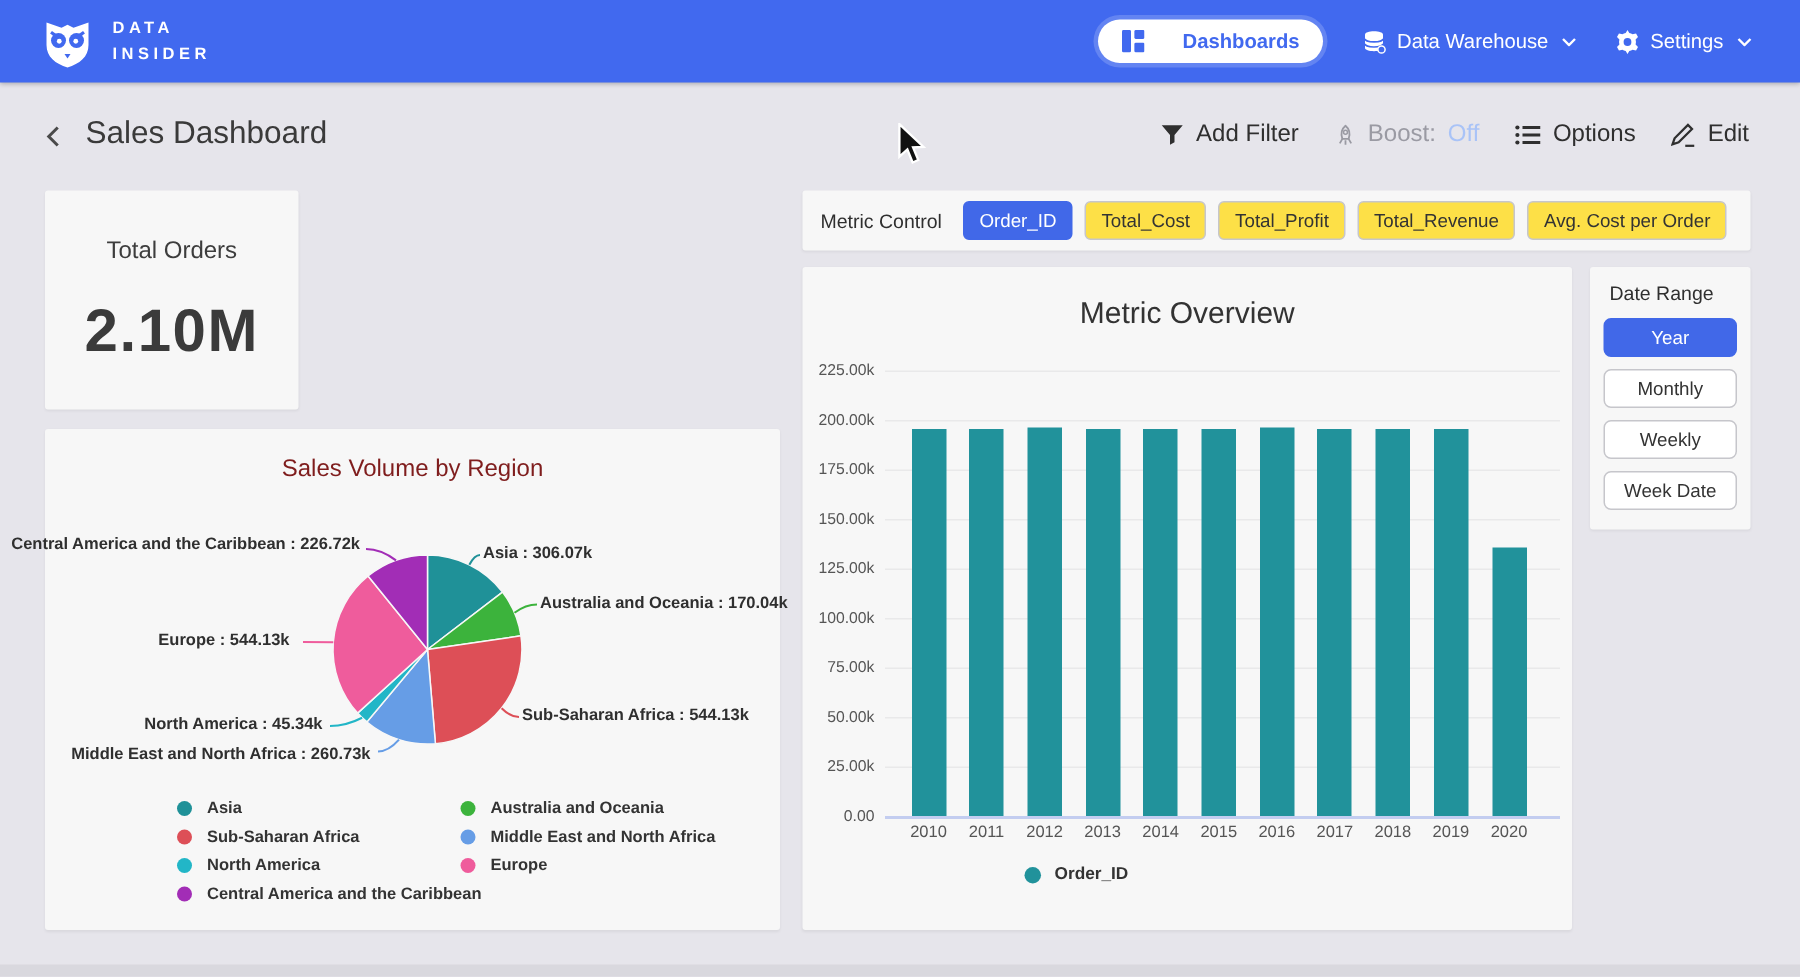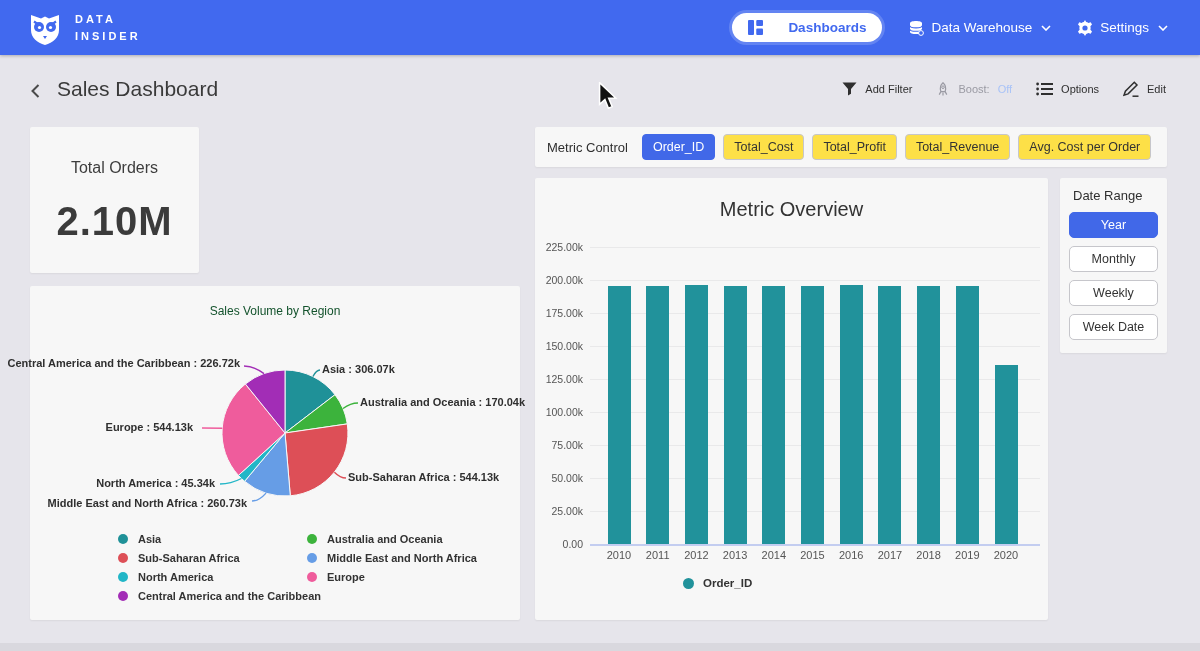--- a/index.html
+++ b/index.html
@@ -17,21 +17,21 @@
               border:none; border-radius:17px; padding:7px 16px; font-size:13.5px; font-weight:bold;
               box-shadow:0 0 0 3px rgba(255,255,255,.18); cursor:pointer; }
   .nav-item { display:flex; align-items:center; gap:7px; color:#fff; font-size:13.5px; cursor:pointer; }
   .caret { display:inline-block; margin-left:2px; }
 
   
   #page-header { position:absolute; top:55px; left:0; width:1200px; height:70px; }
   #back-btn { position:absolute; left:26px; top:26px; width:20px; height:20px; cursor:pointer; }
   #page-title { position:absolute; left:57px; top:22px; font-size:21px; color:#3a3a3a; }
   .header-actions { position:absolute; right:34px; top:26px; display:flex; align-items:center; gap:24px; }
-  .h-action { display:flex; align-items:center; gap:8px; font-size:11px; color:#2f2f2f; cursor:pointer; white-space:nowrap; }
+  .h-action { display:flex; align-items:center; gap:8px; font-size:16px; color:#2f2f2f; cursor:pointer; white-space:nowrap; }
   .boost-label { color:#9a9aa3; }
   .boost-state { color:#a9c3f7; }
 
   
   .card { position:absolute; background:#f7f7f7; border-radius:2px; box-shadow:0 1px 2px rgba(0,0,0,.06); }
 
   .kpi { width:169px; height:146px; top:127px; text-align:center; }
   .kpi-label { margin-top:32px; font-size:16px; color:#3d3d3d; }
   .kpi-value { margin-top:22px; font-size:40px; font-weight:bold; color:#3b3b3b; letter-spacing:1px; }
 
@@ -57,21 +57,21 @@
 
   
   #date-card { left:1060px; top:178px; width:107px; height:175px; padding:10px 0 0 0; text-align:center; }
   #date-label { text-align:left; padding-left:13px; font-size:13px; color:#2f2f2f; margin-bottom:9px; }
   .date-btn { display:block; width:89px; margin:0 auto 8px auto; padding:5px 0; text-align:center;
               background:#fff; border:1px solid #c6c6cb; border-radius:5px; font-size:12.5px; color:#333; cursor:pointer; }
   .date-btn.selected { background:#4168e8; border-color:#4168e8; color:#fff; }
 
   
   #pie-card { left:30px; top:286px; width:490px; height:334px; }
-  #pie-title { position:absolute; top:18px; width:100%; text-align:center; font-size:12px; color:#14532d; }
+  #pie-title { position:absolute; top:18px; width:100%; text-align:center; font-size:16px; color:#7f1d1d; }
   #pie-svg { position:absolute; left:0; top:0; }
   .pie-label { position:absolute; font-size:11px; font-weight:bold; color:#2f2f2f; white-space:nowrap; }
   .pie-legend-item { position:absolute; display:flex; align-items:center; gap:10px;padding-left:26px; }
   .pie-legend-item .legend-dot { width:10px; height:10px; }
   .pie-legend-item span { font-size:11px; font-weight:bold; color:#333; white-space:nowrap; }
 
   #bottom-strip { position:absolute; left:0; bottom:0; width:1200px; height:8px; background:#d9d8de; }
   #cursor { position:absolute; left:598px; top:82px; }
 </style>
 </head>

